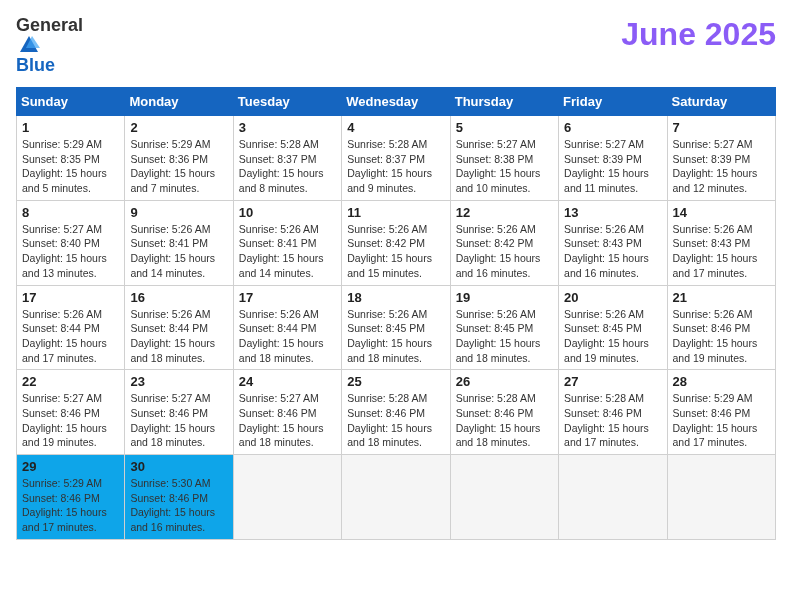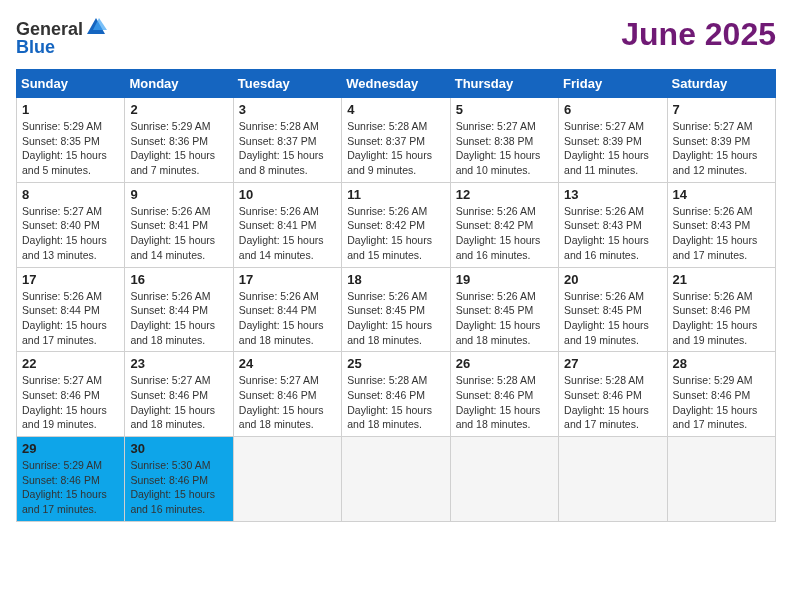--- a/index.html
+++ b/index.html
@@ -36,21 +36,21 @@
       width: 22px;
       height: 22px;
       margin-left: 2px;
     }
     .title-block {
       text-align: right;
     }
     .month-title {
       font-size: 32px;
       font-weight: bold;
-      color: #701a75;
+      color: #8b5cf6;
     }
     .subtitle {
       font-size: 15px;
       color: #444;
     }
     .calendar {
       width: 100%;
       border-collapse: collapse;
       font-size: 11px;
       border-radius: 11px;
@@ -90,21 +90,21 @@
     .empty-cell {
       background: #f5f5f5 !important;
     }
   </style>
 </head>
 <body>
 
 <div class="header">
   <div class="logo">
     <div>
-      <div style="display:flex;align-items:flex-end;">
+      <div style="display:flex;align-items:flex-start;flex-direction:column;">
         <span class="logo-text-general">General</span>
         <svg class="logo-icon" viewBox="0 0 22 22">
           <polygon points="11,2 20,18 2,18" fill="#1565c0"></polygon>
           <polygon points="14,2 22,14 8,14" fill="#42a5f5" opacity="0.7"></polygon>
         </svg>
       </div>
       <span class="logo-text-blue">Blue</span>
     </div>
   </div>
   <div class="title-block">

